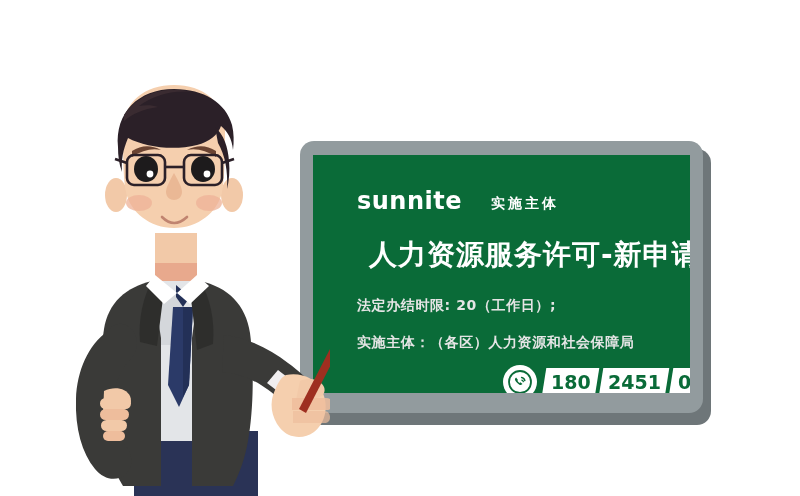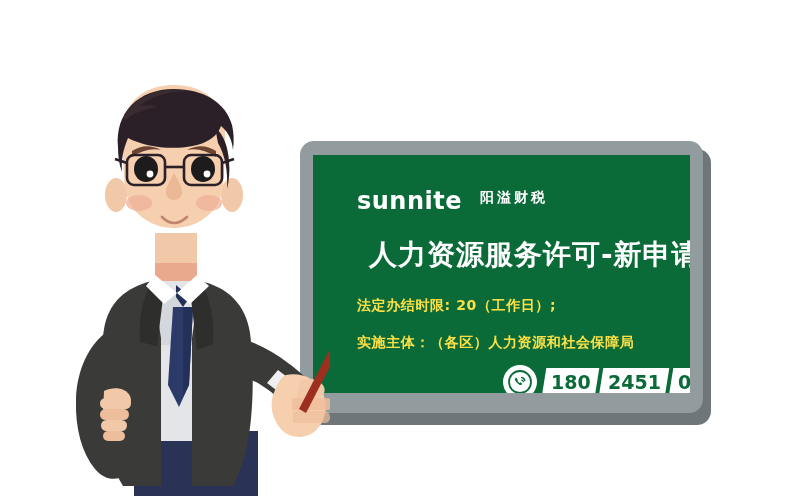--- a/index.html
+++ b/index.html
@@ -23,21 +23,21 @@
     background:#929b9e;border-radius:14px;
   }
   .board-green{
     position:absolute;left:13px;top:14px;width:377px;height:238px;
     background:#0a6b38;
     overflow:hidden;
   }
   .board-inner{position:absolute;left:0;top:0;right:0;bottom:0;}
 
   
-  .logo-row{position:absolute;left:44px;top:34px;display:flex;gap:18px;}
+  .logo-row{position:absolute;left:44px;top:34px;display:flex;align-items:flex-end;gap:29px;}
   .logo-mark{
     color:#ffffff;font-size:24px;line-height:24px;font-weight:700;
     letter-spacing:0.5px;
     font-family:"DejaVu Sans",sans-serif;
   }
   .logo-cn{
     color:#ffffff;font-size:14px;line-height:16px;font-weight:700;
     letter-spacing:3px;margin-bottom:2px;
     font-family:"DejaVu Sans",sans-serif;
   }
@@ -47,21 +47,21 @@
     position:absolute;left:44px;top:84px;
     color:#ffffff;font-size:28px;line-height:32px;font-weight:700;
     letter-spacing:1px;white-space:nowrap;
     font-family:"DejaVu Sans",sans-serif;
     margin-left:12px;
   }
 
   
   .board-line{
     position:absolute;left:44px;
-    color:#fde047;font-size:14px;line-height:18px;font-weight:700;
+    color:#e5e5e5;font-size:14px;line-height:18px;font-weight:700;
     letter-spacing:0.6px;white-space:nowrap;
     font-family:"DejaVu Sans",sans-serif;
   }
   .board-line.l1{top:141px;}
   .board-line.l2{top:179px;font-family:Liberation Serif, serif;}
 
   
   .phone-strip{position:absolute;left:190px;top:210px;display:flex;align-items:center;}
   .phone-circle{
     width:34px;height:34px;border-radius:50%;background:#ffffff;
@@ -89,21 +89,21 @@
   <div class="board-wrap">
 
     <div class="board-shadow"></div>
     <div class="board-frame">
 
       <div class="board-green">
         <div class="board-inner">
 
           <div class="logo-row">
             <div class="logo-mark">sunnite</div>
-            <div class="logo-cn">阳溢财税</div>
+            <div class="logo-cn">实施主体</div>
           </div>
 
           <div class="board-title">人力资源服务许可-新申请</div>
 
           <div class="board-line l1">法定办结时限: 20（工作日）;</div>
           <div class="board-line l2">实施主体：（各区）人力资源和社会保障局</div>
 
           <div class="phone-strip">
             <div class="phone-circle">
               <svg width="24" height="24" viewBox="0 0 24 24" aria-hidden="true">

